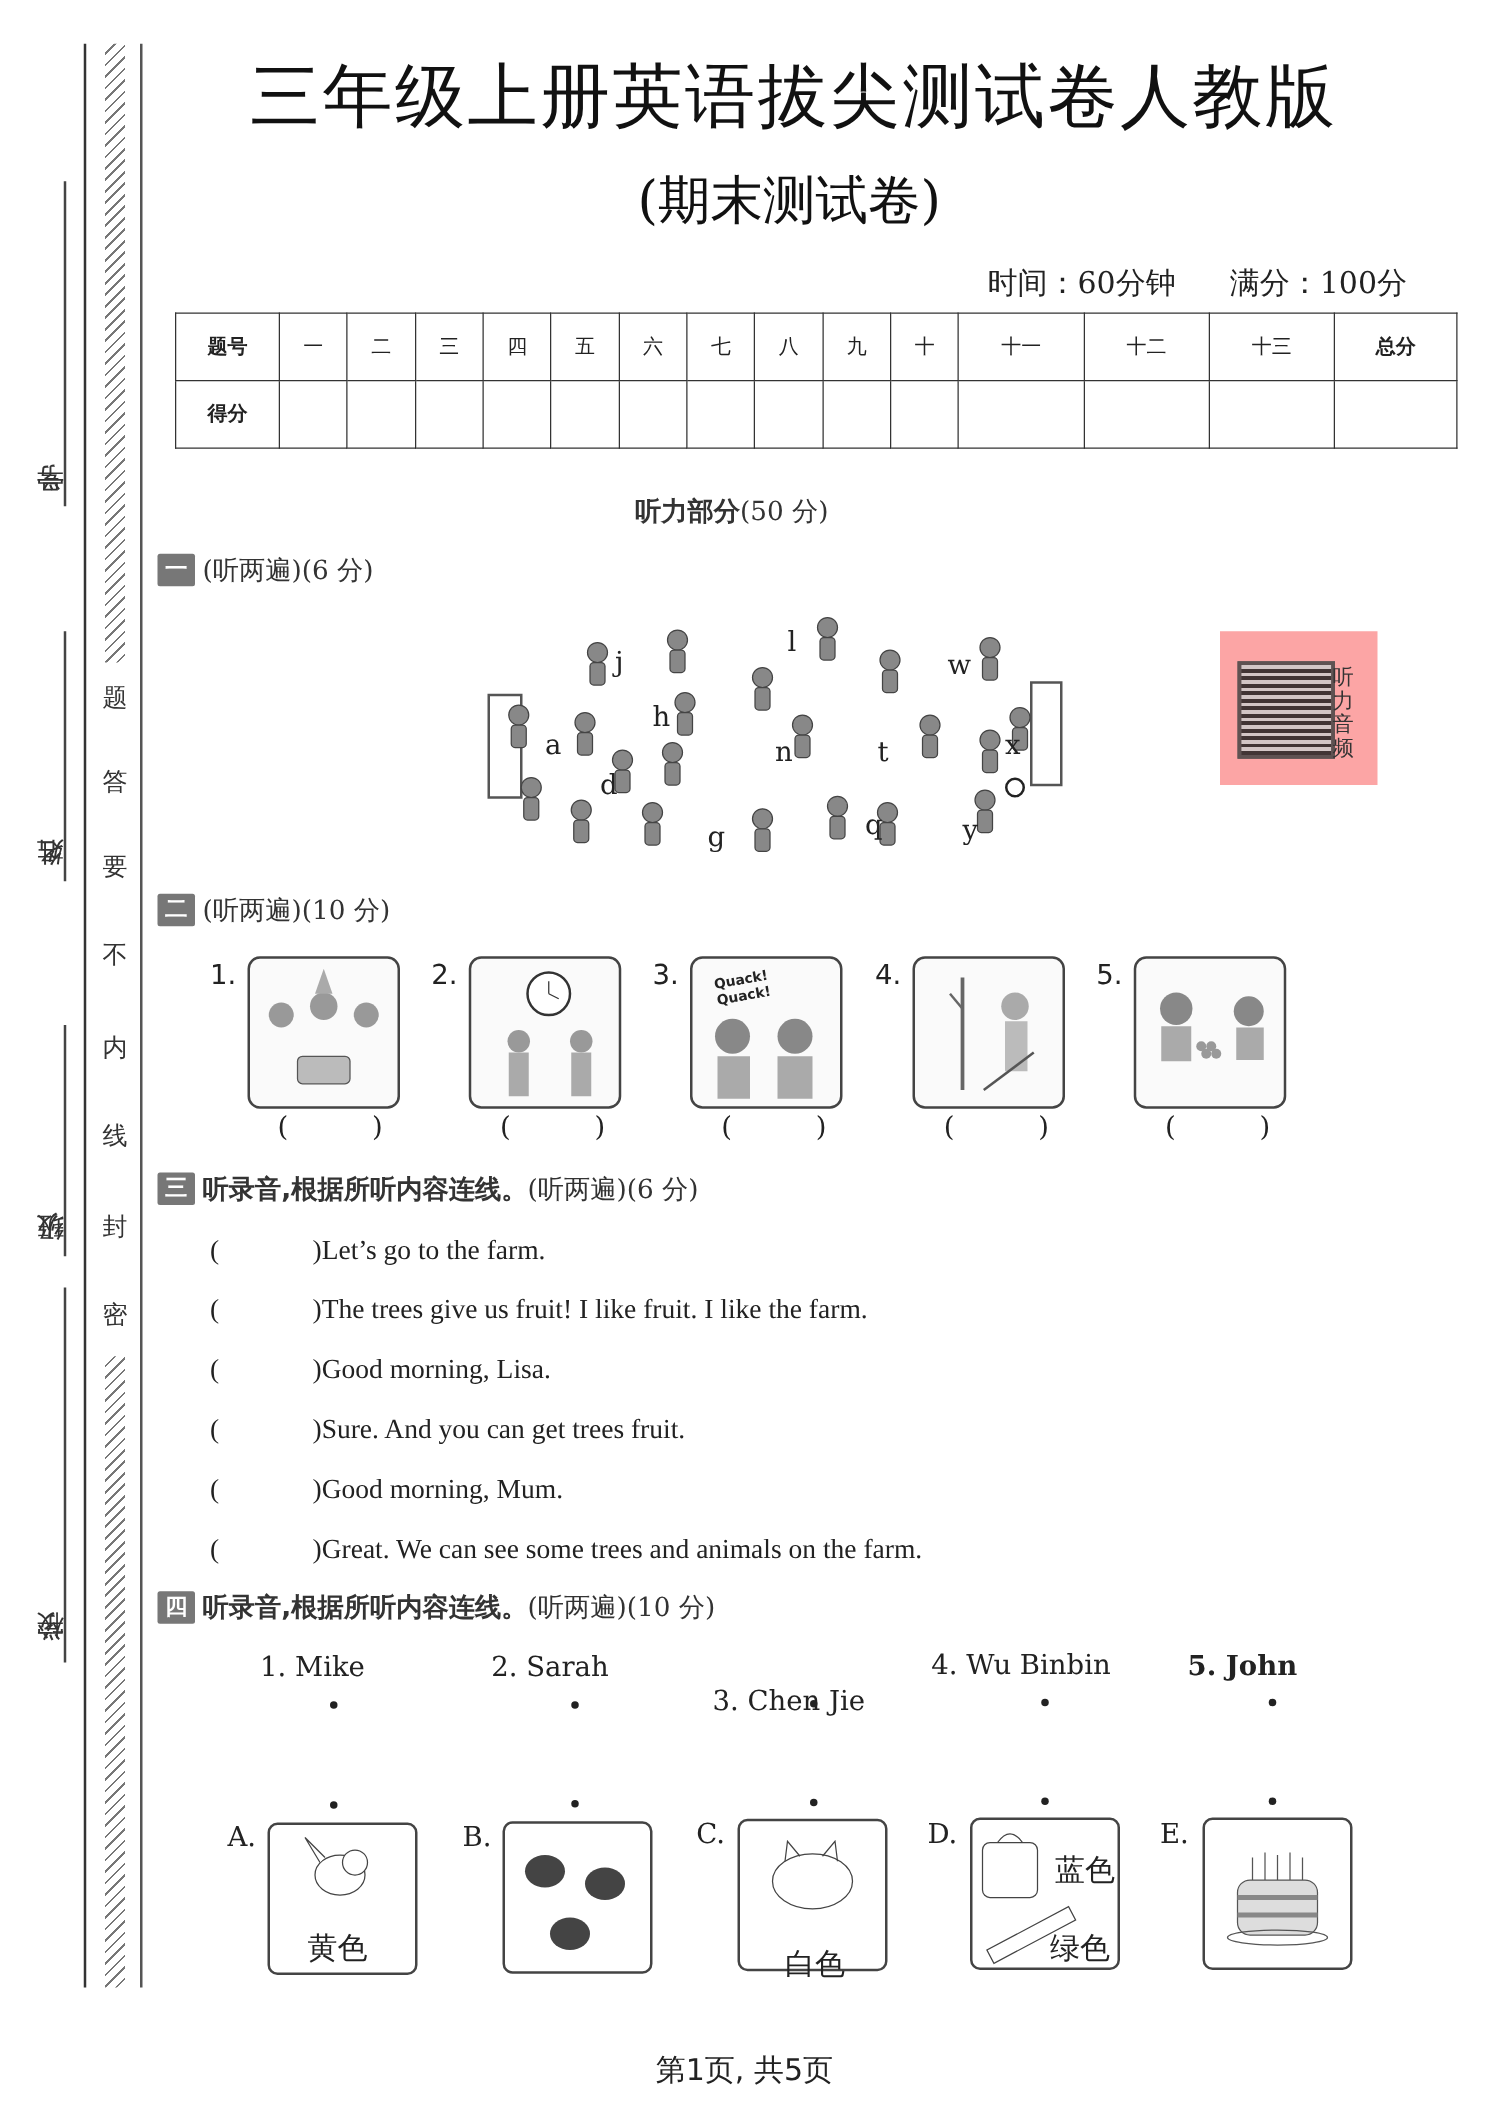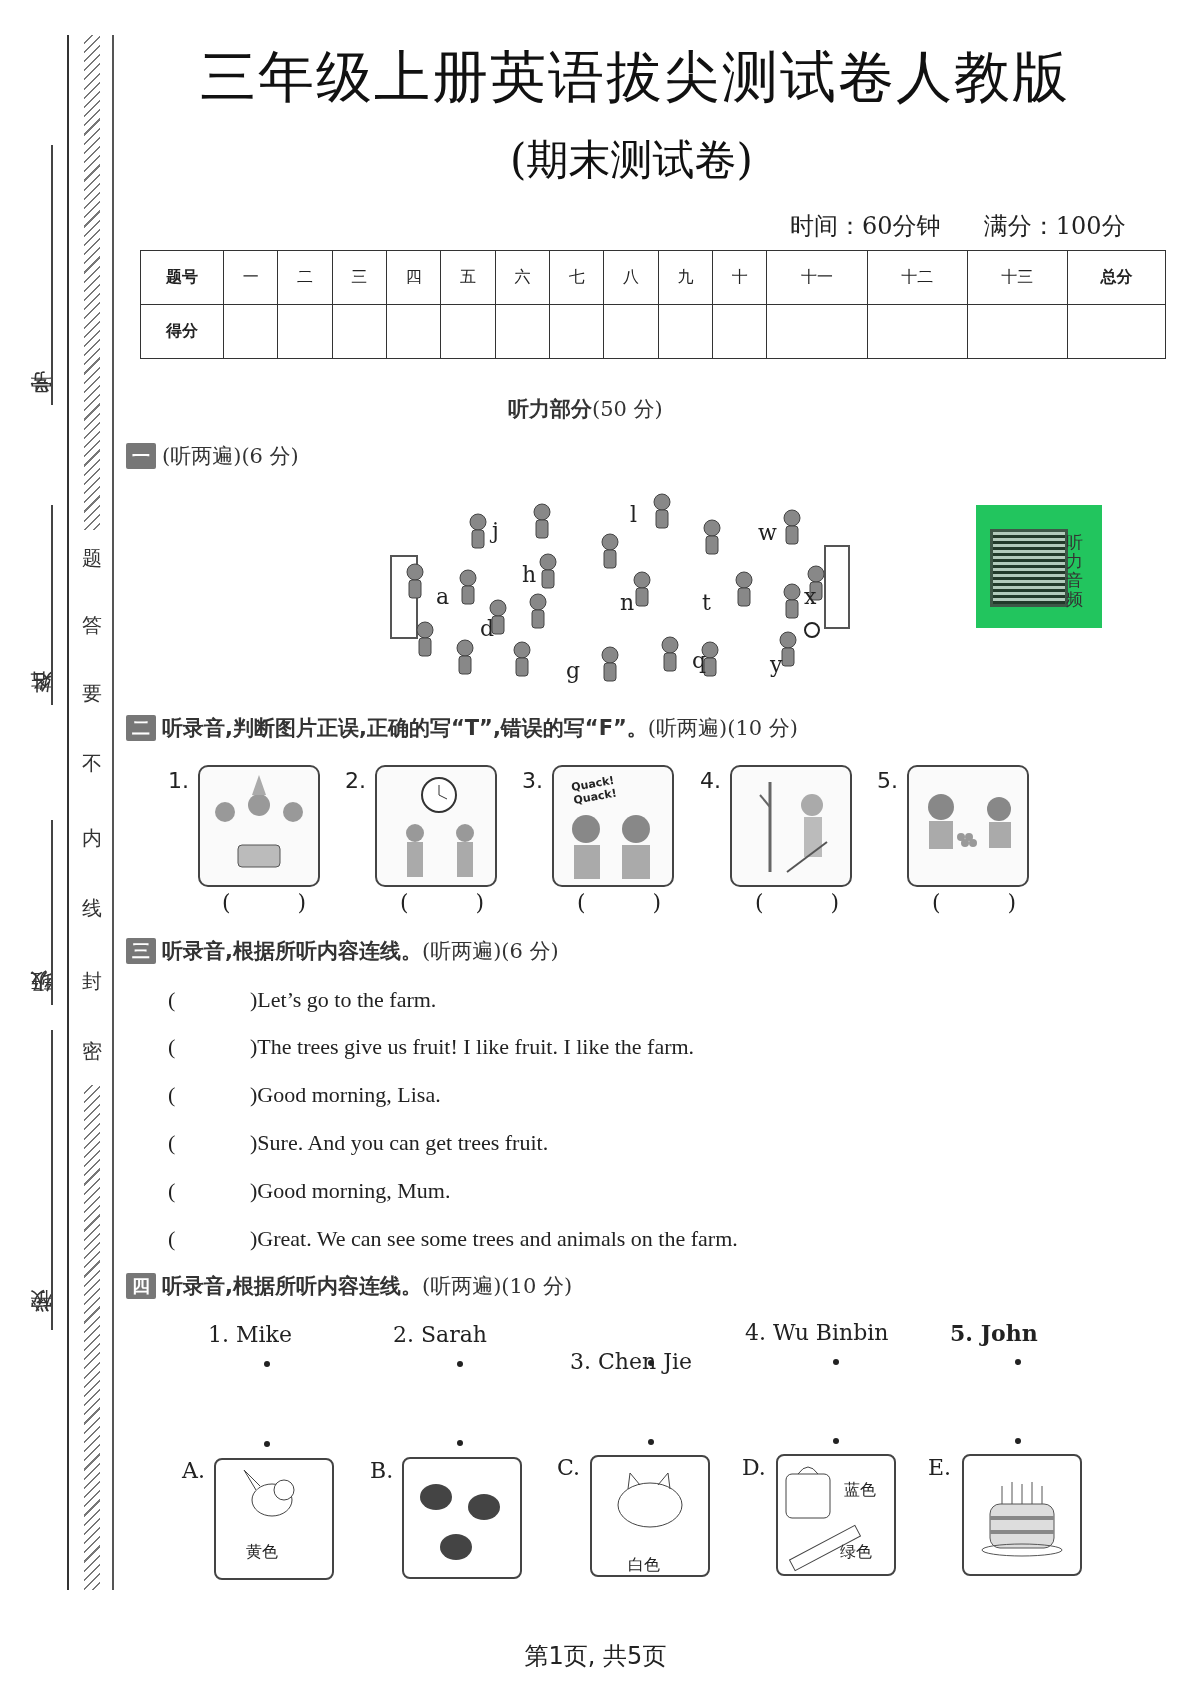--- a/index.html
+++ b/index.html
@@ -25,21 +25,21 @@
   .q-head .extra{font-weight:normal;font-family:"DejaVu Serif",serif;}
   .pic{position:absolute;border:2px solid #444;border-radius:10px;background:#fafafa;}
   .pic-num{position:absolute;font-size:22px;font-family:"DejaVu Sans",sans-serif;}
   .paren{position:absolute;font-size:22px;letter-spacing:30px;}
   .sent{position:absolute;left:168px;font-size:22px;font-family:Liberation Serif, serif;}
   .sent .pl{display:inline-block;width:82px;}
   .name{position:absolute;font-size:22px;font-family:"DejaVu Serif",serif;}
   .dot{position:absolute;width:6px;height:6px;background:#222;border-radius:50%;}
   .opt-label{position:absolute;font-size:22px;font-family:"DejaVu Serif",serif;}
   .opt-box{position:absolute;width:116px;height:118px;border:2px solid #444;border-radius:8px;background:#fff;}
-  .opt-cap{position:absolute;font-size:16px;}
+  .opt-cap{position:absolute;font-size:24px;}
   .letter{position:absolute;font-size:22px;font-family:"DejaVu Serif",serif;}
   .footer{left:0;width:1191px;top:1640px;text-align:center;font-size:24px;font-family:"DejaVu Sans",sans-serif;}
 </style>
 </head>
 <body>
 
 <div class="margin-line" style="left:67px;top:35px;height:1555px;"></div>
 <div class="hatch" style="left:84px;top:35px;height:495px;"></div>
 <div class="hatch" style="left:84px;top:1085px;height:505px;"></div>
 <div class="margin-line" style="left:112px;top:35px;height:1555px;background:#555;"></div>
@@ -179,28 +179,27 @@
   <span class="letter" style="left:56px;top:94px;">a</span>
   <span class="letter" style="left:240px;top:100px;">n</span>
   <span class="letter" style="left:322px;top:100px;">t</span>
   <span class="letter" style="left:424px;top:94px;">x</span>
   <span class="letter" style="left:100px;top:126px;">d</span>
   <span class="letter" style="left:186px;top:168px;">g</span>
   <span class="letter" style="left:312px;top:158px;">q</span>
   <span class="letter" style="left:390px;top:162px;">y</span>
 </div>
 
-<div class="abs" style="left:976px;top:505px;width:126px;height:123px;background:#22c55e;">
+<div class="abs" style="left:976px;top:505px;width:126px;height:123px;background:#fca5a5;">
   <div style="position:absolute;left:14px;top:24px;width:72px;height:72px;background:repeating-linear-gradient(0deg,#222 0 3px,#ccc 3px 6px),#555;border:3px solid #444;opacity:.85;"></div>
   <div style="position:absolute;left:90px;top:28px;width:20px;font-size:17px;line-height:19px;color:#333;">听力音频</div>
 </div>
 
 <div class="q-head" style="top:714px;">
   <span class="num">二</span>
-  <span>听录音,判断图片正误,正确的写“T”,错误的写“F”。</span>
   <span class="extra">(听两遍)(10 分)</span>
 </div>
 
 <span class="pic-num" style="left:168px;top:768px;">1.</span>
 <div class="pic" style="left:198px;top:765px;width:118px;height:118px;">
   <svg width="118" height="118">
       <circle cx="25" cy="45" r="10" fill="#999"></circle>
       <circle cx="59" cy="38" r="11" fill="#999"></circle>
       <circle cx="93" cy="45" r="10" fill="#999"></circle>
       <path d="M52 28 L59 8 L66 28Z" fill="#aaa"></path>

